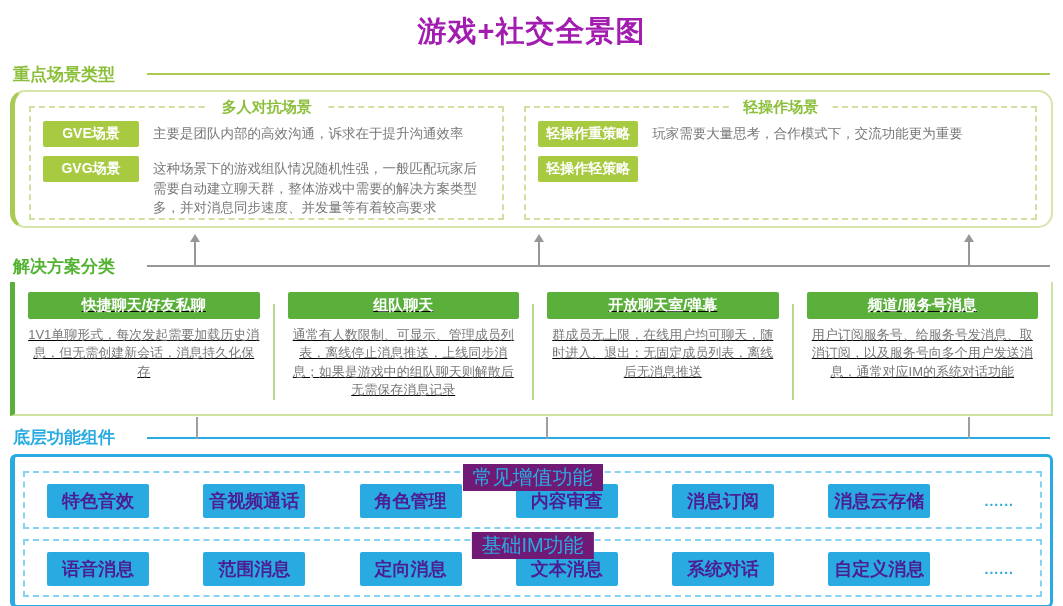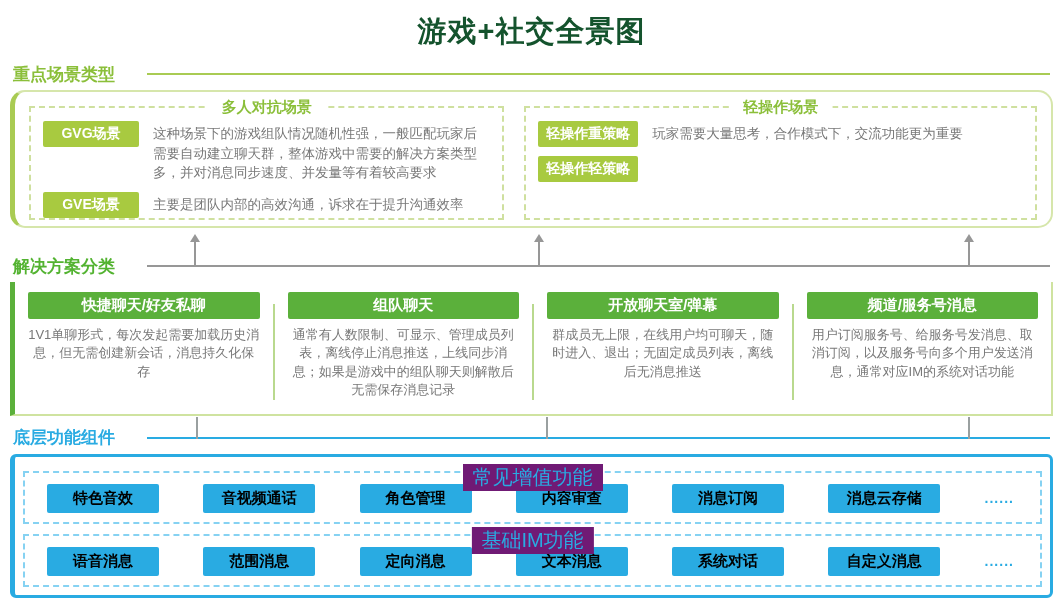--- a/index.html
+++ b/index.html
@@ -2,21 +2,21 @@
 <html><head>
 <meta charset="utf-8">
 <style>
   * { margin:0; padding:0; box-sizing:border-box; }
   html,body { background:#fff; }
   .page {
     width:1063px; height:606px; position:relative; background:#fff;
     font-family:"Liberation Sans","DejaVu Sans",sans-serif; overflow:hidden;
   }
   .title {
-    text-align:center; font-size:29px; font-weight:bold; color:#14532d;
+    text-align:center; font-size:29px; font-weight:bold; color:#a21caf;
     padding-top:12px; letter-spacing:1px;
   }
 
   
   .sec-head { display:flex; align-items:center; position:relative; margin:4px 13px; height:20px; }
   .sec-head .label { font-size:17px; font-weight:bold; white-space:nowrap; }
   .sec-head .hline { flex:1; height:2px; margin-left:32px; }
 
   .s1-head { margin-top:12px; }
   .s1-head .label { color:#8bbf3a; }
@@ -67,21 +67,21 @@
   }
   .srow p { font-size:13.5px; color:#787878; line-height:1.45; padding-top:3px; }
 
   
   .s2-box {
     margin:6px 10px 0;
     border-left:5px solid #5bb03b; border-right:2px solid #cfe3a0;
     border-bottom:2px solid #cfe3a0;
     display:flex; align-items:stretch; padding:6px 0 10px;
   }
-  .scol { flex:1; padding:4px 13px; }
+  .scol { flex:1; padding:4px 13px;text-decoration:underline; }
   .scol-header {
     background:#5bb03b; color:#fff; text-align:center; font-size:15px;
     font-weight:bold; padding:4px 0; border-radius:2px; white-space:nowrap;
   }
   .scol-body {
     font-size:13px; color:#787878; line-height:1.42; text-align:center; margin-top:7px;
   }
   .vdiv { width:2px; background:#b9d98e; margin:16px 0 4px; }
 
   
@@ -94,22 +94,22 @@
     position:relative; border:2px dashed #86d2f2; margin-top:10px;
     padding:11px 26px 9px 22px; display:flex; align-items:center;
     justify-content:space-between;
   }
   .bgroup-title {
     position:absolute; top:-9px; left:50%; transform:translateX(-50%);
     background:#701a75; padding:0 10px; font-size:20px; font-weight:normal;
     color:#29abe2; white-space:nowrap;
   }
   .fbtn {
-    background:#29abe2; color:#000000; font-size:15px; font-weight:bold;
-    width:112px; text-align:center; padding:5px 0; border-radius:2px;
+    background:#29abe2; color:#4c1d95; font-size:18px; font-weight:bold;
+    width:102px; text-align:center; padding:5px 0; border-radius:2px;
     white-space:nowrap;
   }
   .dots { color:#29abe2; font-size:14px; font-weight:bold; letter-spacing:1px; }
 
   
   .footer { margin-top:8px; }
   .source { font-size:12px; color:#5a5a5a; margin:0 0 6px 8px; }
 </style>
 </head>
 <body>
@@ -121,26 +121,26 @@
   <div class="sec-head s1-head">
     <span class="label">重点场景类型</span>
     <span class="hline"></span>
   </div>
 
   <div class="s1-box">
 
     <div class="group g1">
       <span class="group-title">多人对抗场景</span>
       <div class="srow">
+        <span class="tag">GVE场景</span>
+        <p>主要是团队内部的高效沟通，诉求在于提升沟通效率</p>
+      </div>
+      <div class="srow">
         <span class="tag">GVG场景</span>
         <p>这种场景下的游戏组队情况随机性强，一般匹配玩家后需要自动建立聊天群，整体游戏中需要的解决方案类型多，并对消息同步速度、并发量等有着较高要求</p>
-      </div>
-      <div class="srow">
-        <span class="tag">GVE场景</span>
-        <p>主要是团队内部的高效沟通，诉求在于提升沟通效率</p>
       </div>
     </div>
 
     <div class="group g2">
       <span class="group-title">轻操作场景</span>
       <div class="srow">
         <span class="tag">轻操作重策略</span>
         <p>玩家需要大量思考，合作模式下，交流功能更为重要</p>
       </div>
       <div class="srow">

